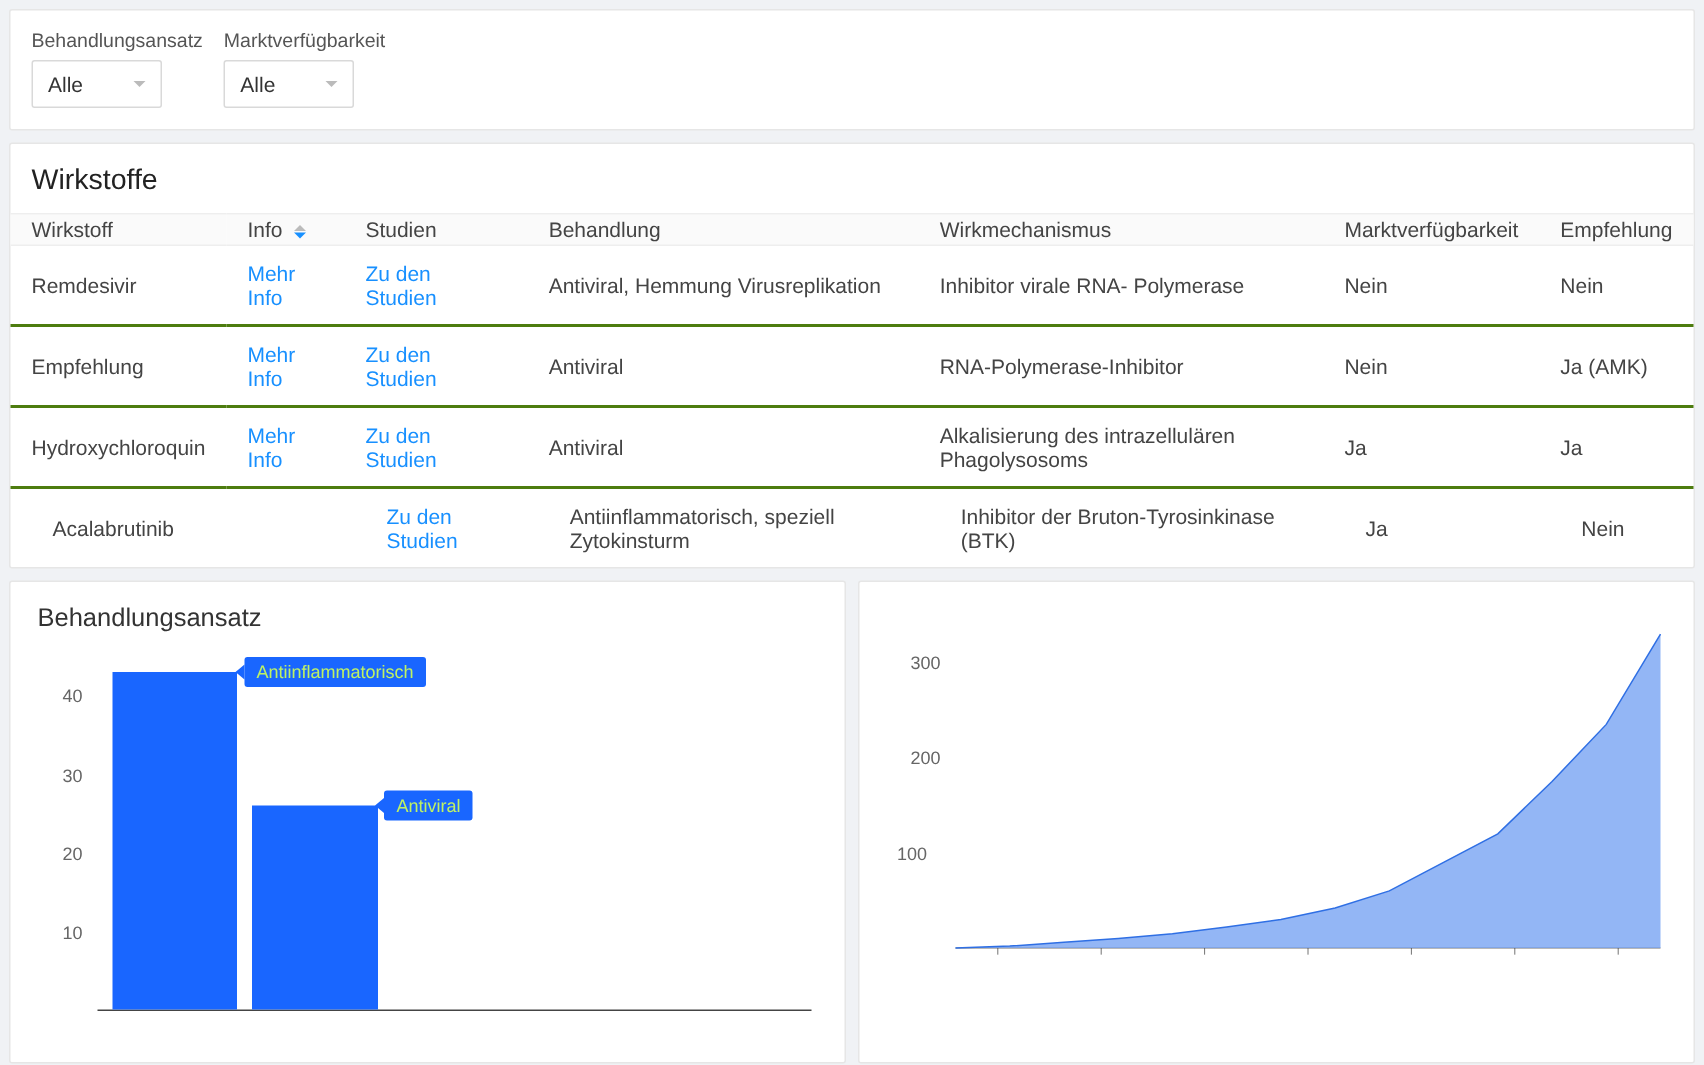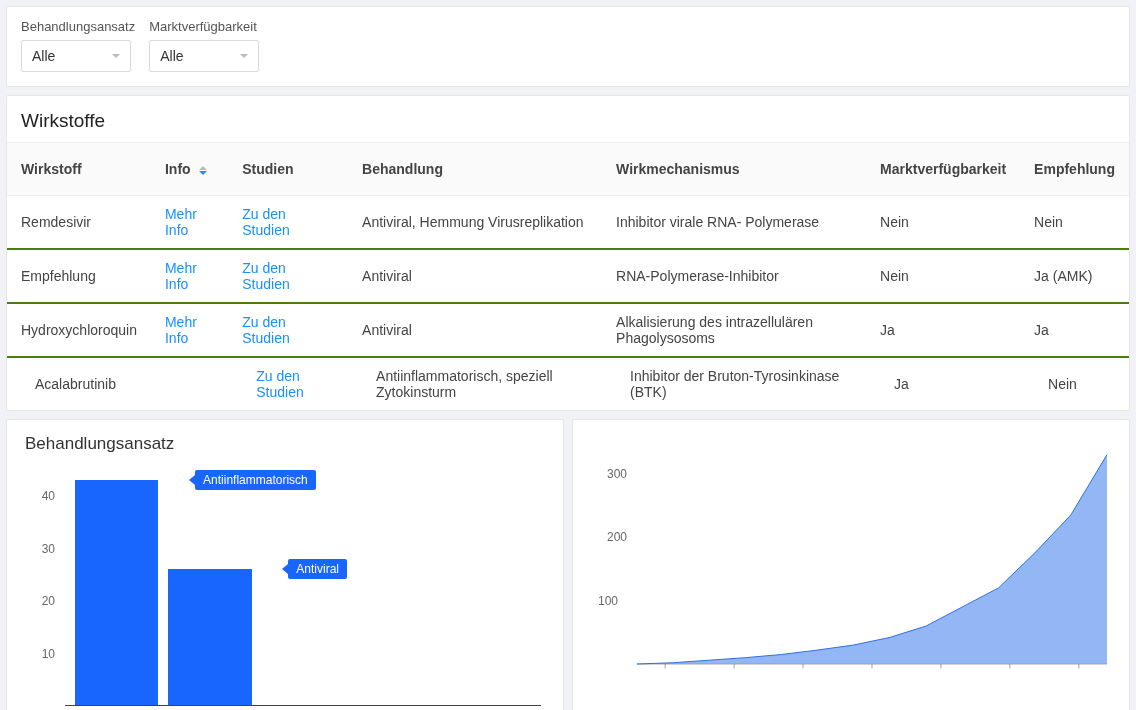--- a/index.html
+++ b/index.html
@@ -25,21 +25,21 @@
     gap: 14px;
     padding: 12px 14px 14px 14px;
   }
   .filter-group { display: flex; flex-direction: column; }
   .filter-label {
     font-size: 13px;
     color: #555;
     margin-bottom: 6px;
   }
   .select {
-    width: 110px;
+    width: 87px;
     height: 32px;
     border: 1px solid #d9d9d9;
     border-radius: 2px;
     padding: 0 10px;
     display: flex;
     align-items: center;
     justify-content: space-between;
     color: #333;
     font-size: 14px;
     cursor: pointer;
@@ -56,26 +56,26 @@
     padding: 14px 26px 10px 14px;
     color: #222;
   }
   table {
     width: 100%;
     border-collapse: collapse;
     font-size: 14px;
   }
   thead th {
     text-align: left;
-    font-weight: 700;
+    font-weight: 400;
     color: #444;
     background: #fafafa;
     border-top: 1px solid #eee;
     border-bottom: 1px solid #eee;
-    padding: 18px 14px;
+    padding: 2px 14px;
   }
   tbody td {
     border-bottom: 2px solid #4d7c0f;
     padding: 10px 14px;
     color: #444;
   }
   tbody tr:last-child td { border-bottom: none; padding-left: 28px; }
   .link { color: #1890ff; cursor: pointer; }
   .sort-icon {
     display: inline-flex;
@@ -133,26 +133,25 @@
     transform: translateY(50%);
   }
   .bar {
     position: absolute;
     bottom: 0;
     background: #1966ff;
   }
   .bar-tooltip {
     position: absolute;
     background: #1966ff;
-    color: #ffffff;
+    color: #bef264;
     font-size: 12px;
     padding: 3px 8px;
     border-radius: 2px;
     white-space: nowrap;
-    margin-left: 32px;
   }
   .bar-tooltip::before {
     content: "";
     position: absolute;
     left: -6px;
     top: 50%;
     transform: translateY(-50%);
     border-top: 5px solid transparent;
     border-bottom: 5px solid transparent;
     border-right: 6px solid #1966ff;

